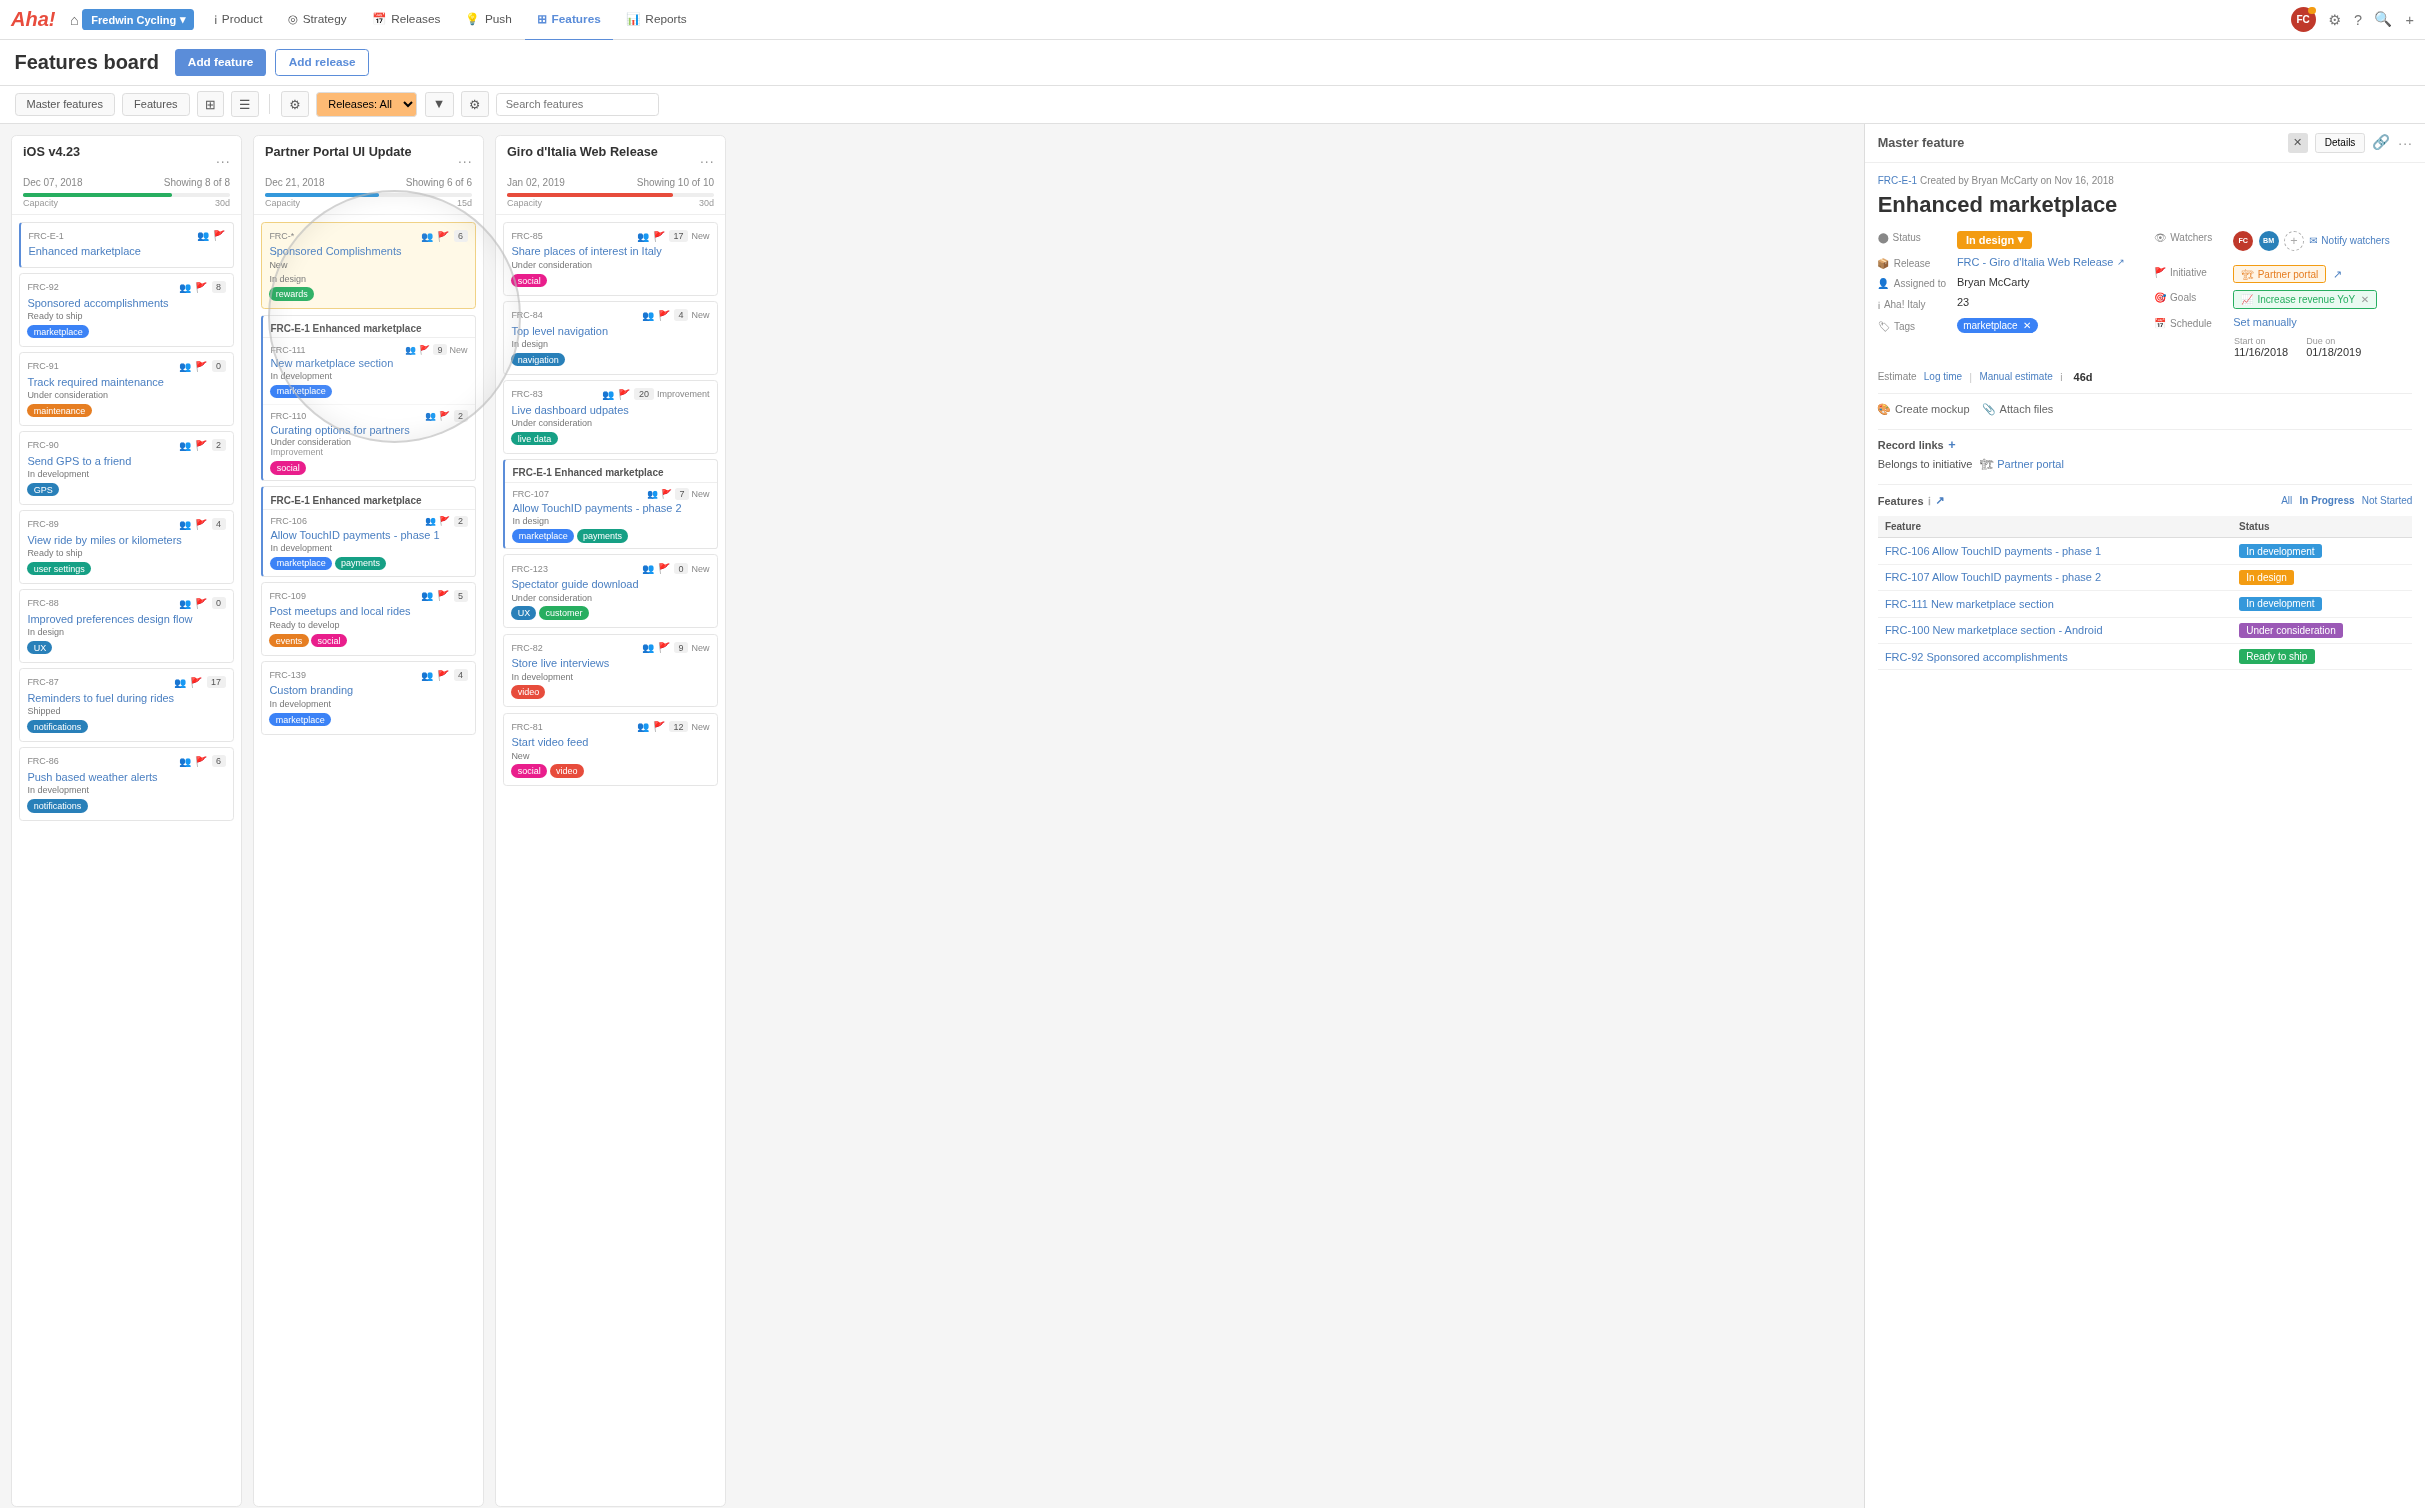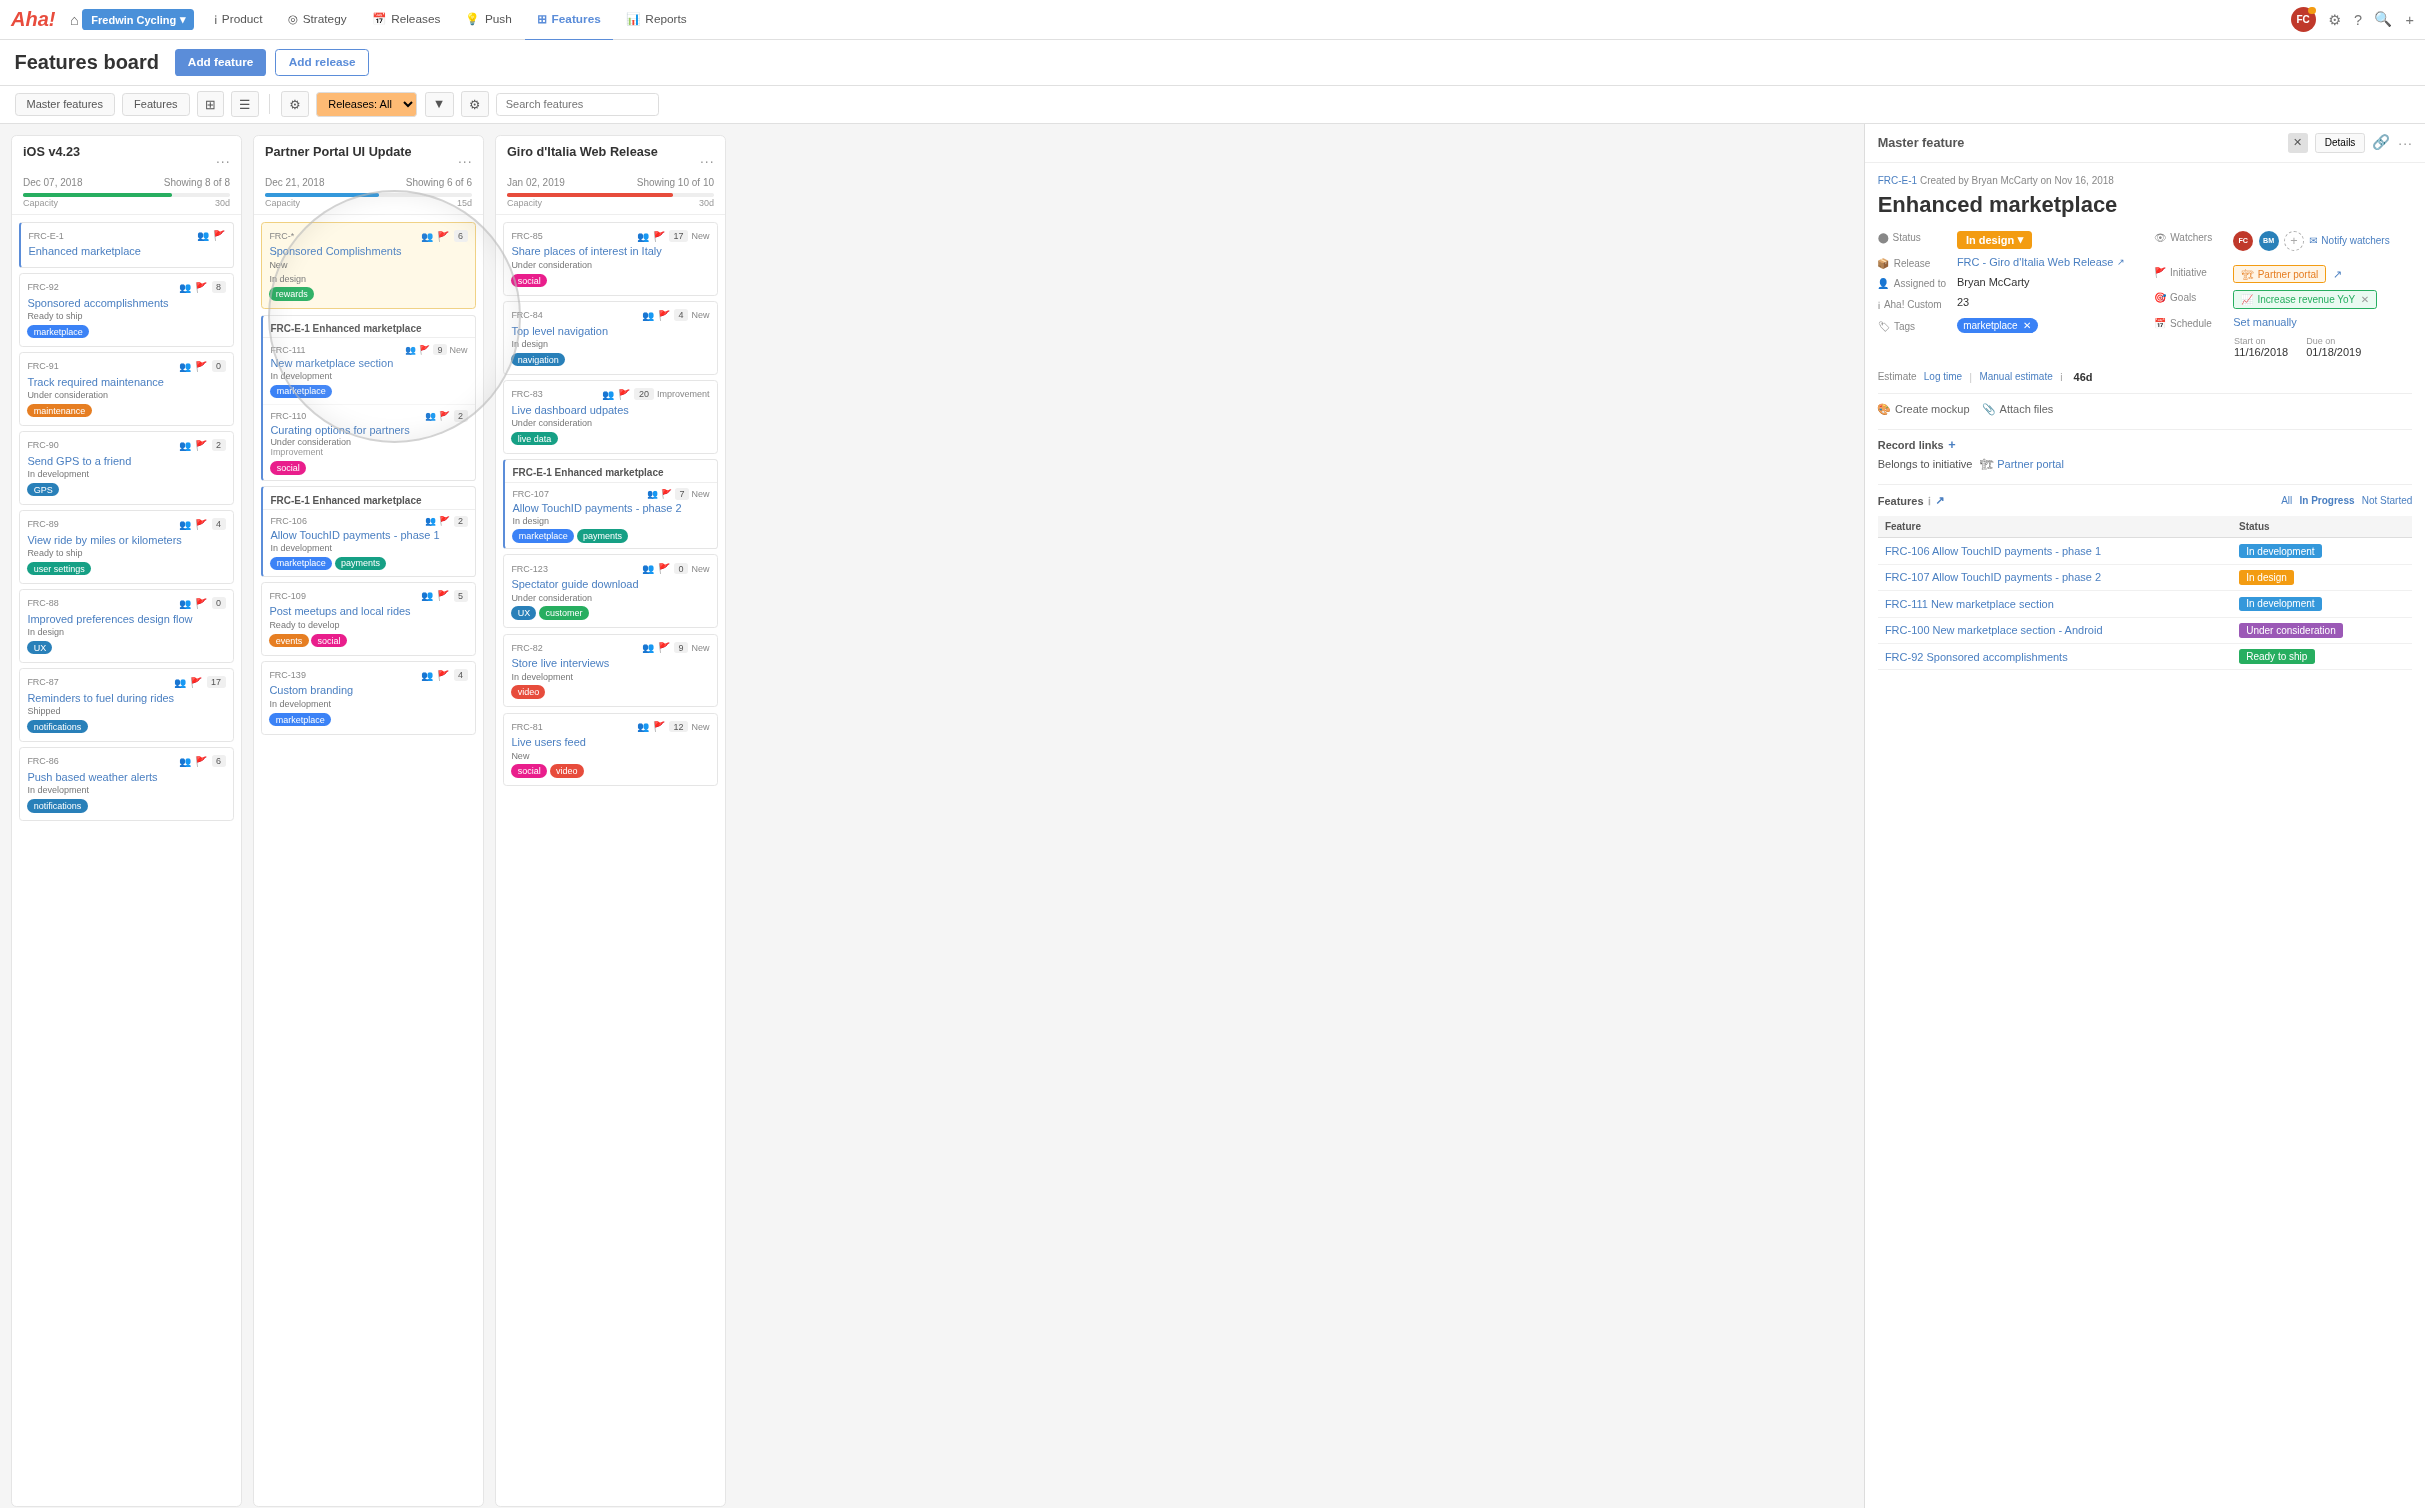--- a/index.html
+++ b/index.html
@@ -588,21 +588,21 @@
         <div class="card">
           <div class="card-header">
             <span class="card-id">FRC-81</span>
             <div class="card-meta-icons">
               <span>👥</span>
               <span>🚩</span>
               <span class="num-badge">12</span>
               <span style="font-size:9px;color:#888;">New</span>
             </div>
           </div>
-          <div class="card-title">Live users feed</div>
+          <div class="card-title">Start video feed</div>
           <div class="card-status">New</div>
           <div class="card-tags">
             <span class="tag tag-pink">social</span>
             <span class="tag tag-red">video</span>
           </div>
         </div>
 
       </div>
     </div>
 
@@ -658,21 +658,21 @@
             <span class="detail-label">
               <span>👤</span>
               <span>Assigned to</span>
             </span>
             <span class="detail-value">Bryan McCarty</span>
           </div>
 
           <div class="detail-row">
             <span class="detail-label">
               <span>ℹ</span>
-              <span>Aha! Custom</span>
+              <span>Aha! Italy</span>
             </span>
             <span class="detail-value">23</span>
           </div>
 
           <div class="detail-row">
             <span class="detail-label">
               <span>🏷</span>
               <span>Tags</span>
             </span>
             <div>

